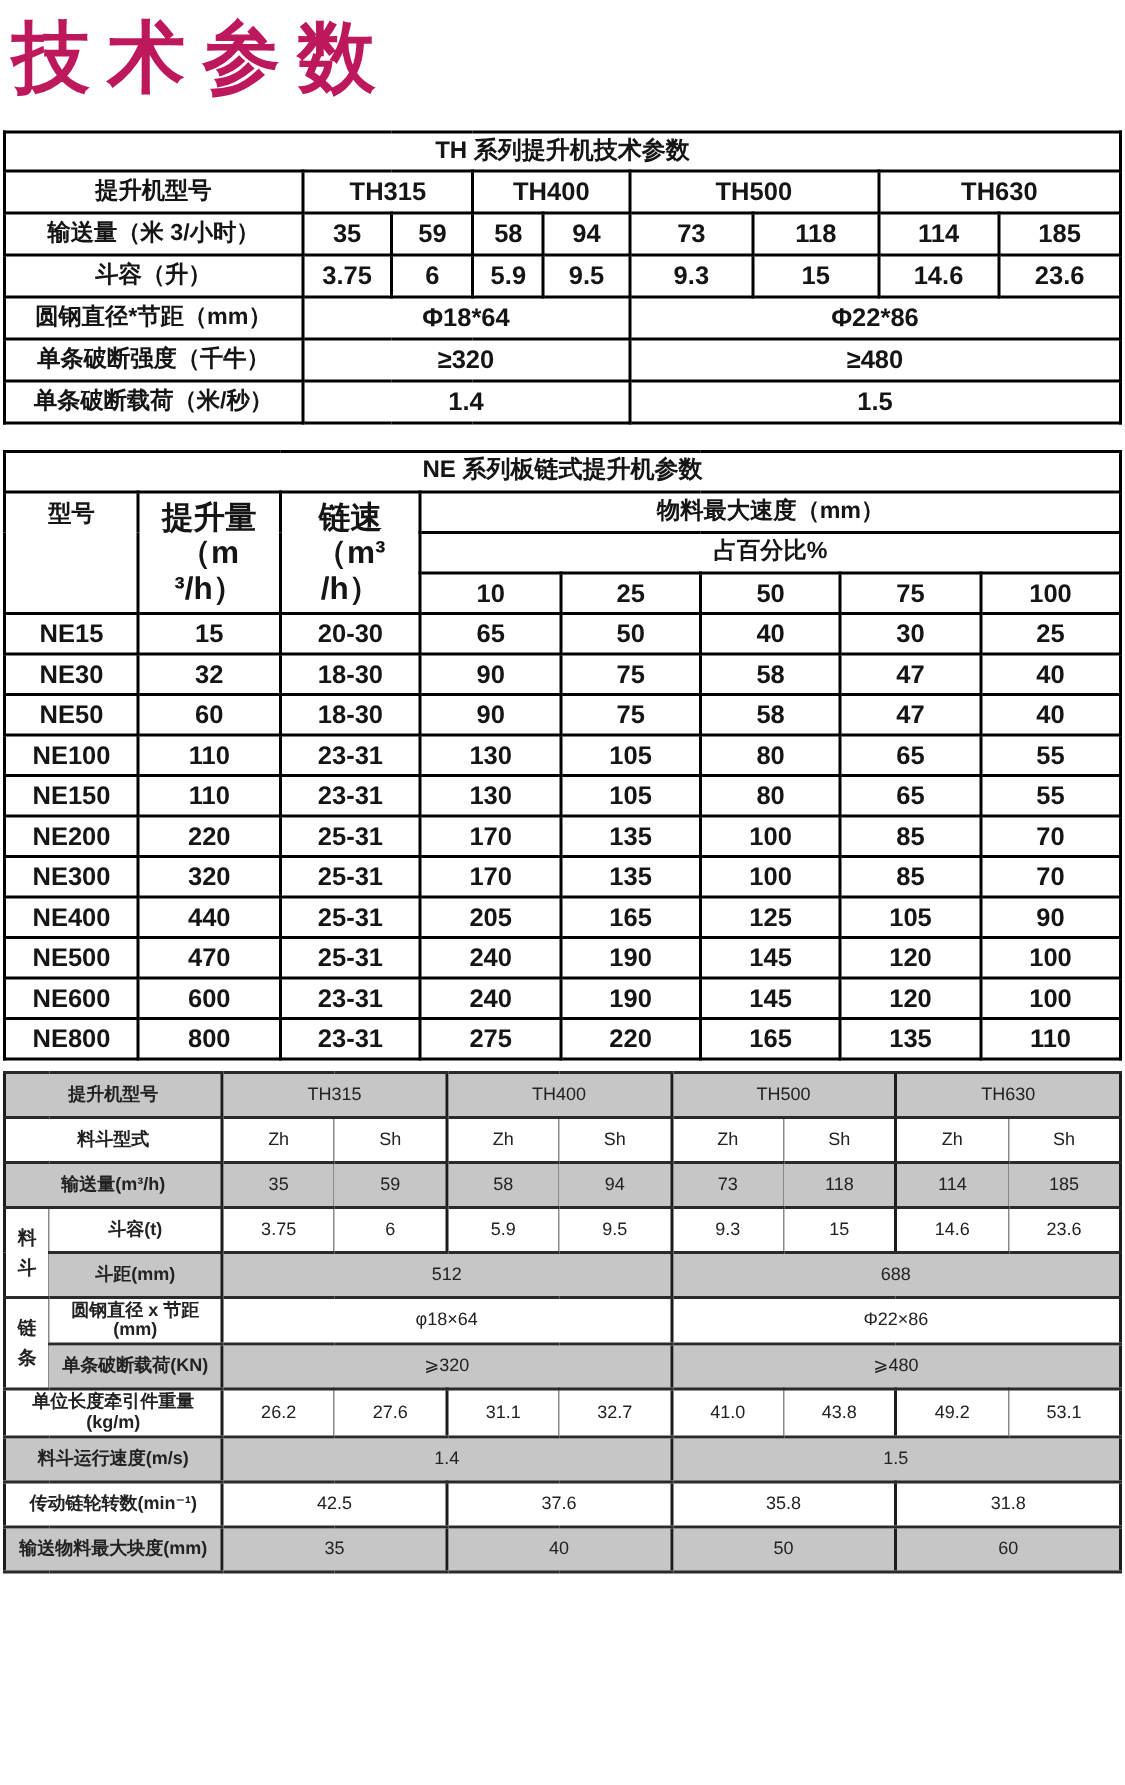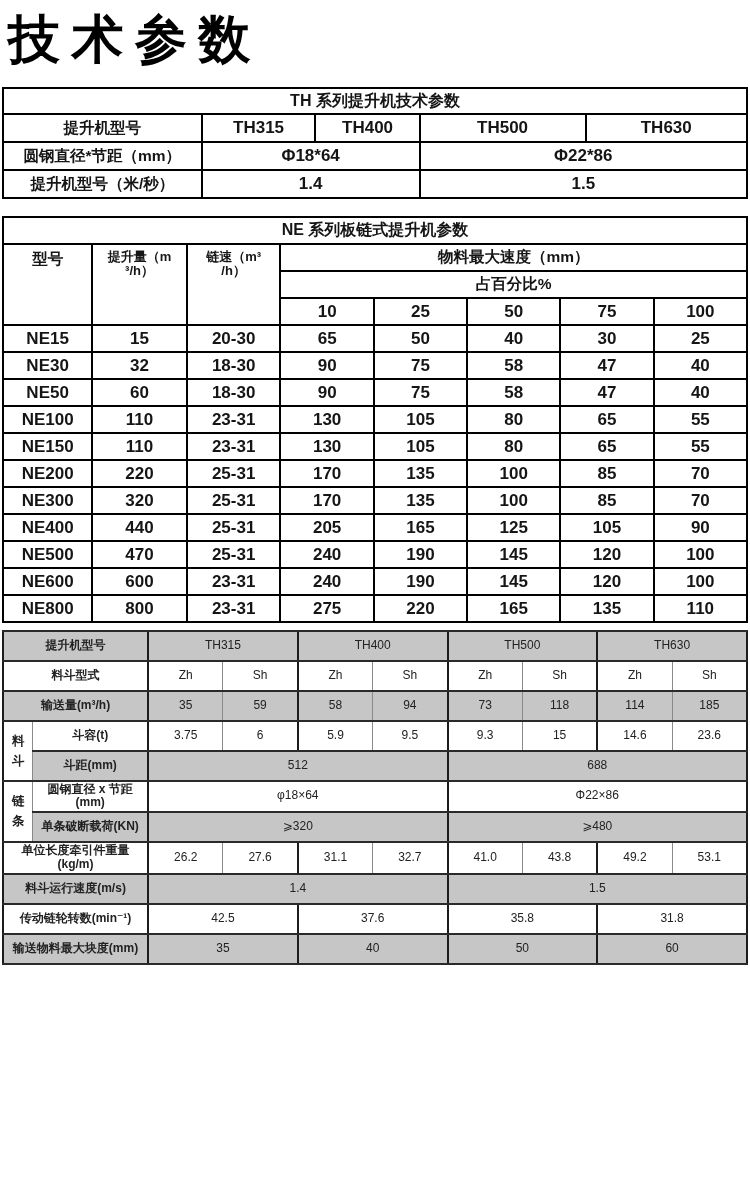--- a/index.html
+++ b/index.html
@@ -2,35 +2,35 @@
 <html><head>
 <meta charset="utf-8">
 <style>
   html,body{margin:0;padding:0;background:#ffffff;}
   body{
     width:750px;height:1190px;overflow:hidden;
     font-family:"Liberation Sans","DejaVu Sans",sans-serif;
     color:#111;
   }
   .page-title{
-    font-size:52px;font-weight:700;color:#000000;
+    font-size:52px;font-weight:700;color:#be185d;
     margin:6px 0 14px 8px;line-height:1.28;letter-spacing:0.22em;
   }
   table{border-collapse:collapse;table-layout:fixed;width:746px;margin-left:2px;}
   td{text-align:center;vertical-align:middle;overflow:hidden;}
 
   
   .btab{border:2px solid #000;}
   .btab td{
     border:2px solid #000;font-weight:700;color:#151515;
     font-size:17px;height:24px;padding:1px 2px;line-height:1.12;
   }
   .btab td.title{font-size:16px;height:22px;}
   .btab td.label{font-size:15.5px;}
-  .btab td.wrap{white-space:pre-line;font-size:13px;}
+  .btab td.wrap{white-space:pre-line;font-size:21px;}
   .btab td.vtop{vertical-align:top;padding-top:5px;}
   #ne-table{margin-top:17px;}
   #ne-table td{height:23px;}
 
   
   .wavy{text-decoration:underline wavy #e03c31;text-decoration-thickness:1px;text-underline-offset:5px;}
   .und{text-decoration:underline solid #000;text-decoration-thickness:1.5px;text-underline-offset:2px;}
 
   
   #gray-table{margin-top:7px;border:2px solid #1c1c1c;}
@@ -70,26 +70,53 @@
         <td colspan="9" class="title">TH 系列提升机技术参数</td>
       </tr>
       <tr>
         <td class="label">提升机型号</td>
         <td colspan="2">TH315</td>
         <td colspan="2">TH400</td>
         <td colspan="2">TH500</td>
         <td colspan="2">TH630</td>
       </tr>
       <tr>
+        <td class="label">输送量（米 3/小时）</td>
+        <td>35</td>
+        <td>59</td>
+        <td>58</td>
+        <td>94</td>
+        <td>73</td>
+        <td>118</td>
+        <td>114</td>
+        <td>185</td>
+      </tr>
+      <tr>
+        <td class="label">斗容（升）</td>
+        <td>3.75</td>
+        <td>6</td>
+        <td>5.9</td>
+        <td>9.5</td>
+        <td>9.3</td>
+        <td>15</td>
+        <td>14.6</td>
+        <td>23.6</td>
+      </tr>
+      <tr>
         <td class="label">圆钢直径*节距（mm）</td>
         <td colspan="4">Φ18*64</td>
         <td colspan="4">Φ22*86</td>
       </tr>
       <tr>
-        <td class="label">提升机型号（米/秒）</td>
+        <td class="label">单条破断强度（千牛）</td>
+        <td colspan="4">≥320</td>
+        <td colspan="4">≥480</td>
+      </tr>
+      <tr>
+        <td class="label">单条破断载荷（米/秒）</td>
         <td colspan="4">1.4</td>
         <td colspan="4">1.5</td>
       </tr>
     </tbody>
 </table>
 
 <table id="ne-table" class="btab">
   <colgroup>
     <col style="width:12%">
       <col style="width:12.7%">

